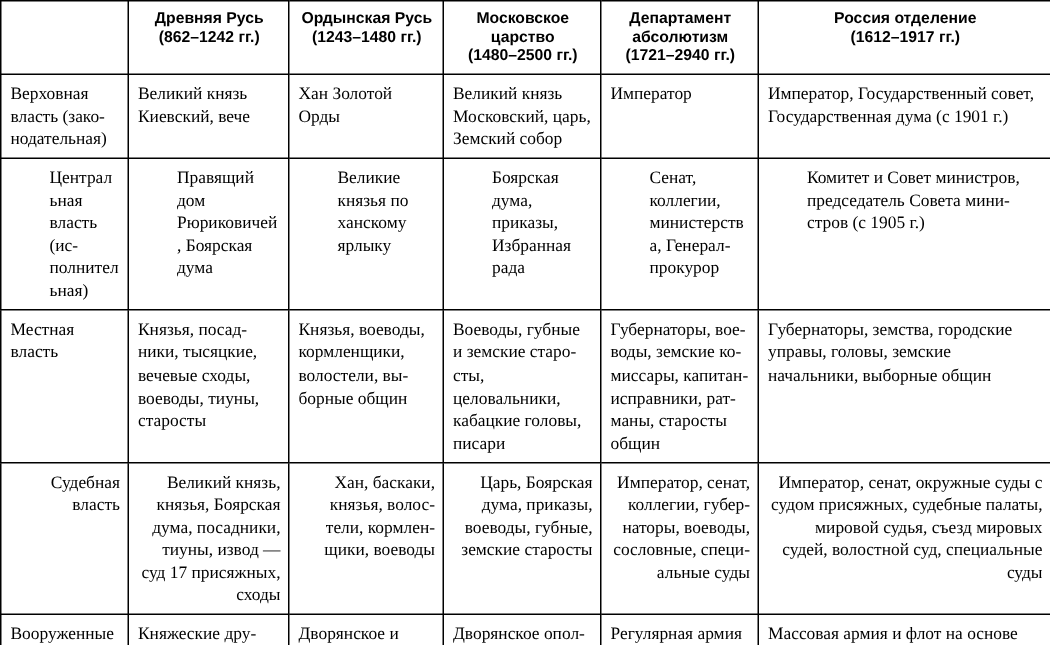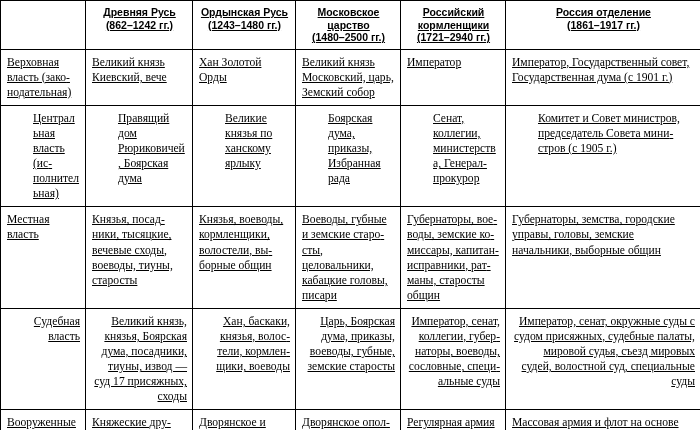--- a/index.html
+++ b/index.html
@@ -14,21 +14,20 @@
     font-family: "Liberation Serif", "DejaVu Serif", serif;
     color: #000000;
     overflow: hidden;
   }
   .table-wrap {
     width: 700px;
     height: 430px;
     position: relative;
     overflow: hidden;
     box-sizing: border-box;
-    text-decoration: underline;
   }
   table.gov-table {
     border-collapse: collapse;
     width: 700px;
     table-layout: fixed;
     border-spacing: 0;
   }
   table.gov-table col.c0 { width: 85px; }
   table.gov-table col.c1 { width: 107px; }
   table.gov-table col.c2 { width: 103px; }
@@ -116,26 +115,26 @@
         </th>
         <th>
           <span class="hdr-title">Ордынская Русь</span>
           <span class="hdr-years">(1243–1480 гг.)</span>
         </th>
         <th>
           <span class="hdr-title">Московское царство</span>
           <span class="hdr-years">(1480–2500 гг.)</span>
         </th>
         <th>
-          <span class="hdr-title">Российский кормленщики</span>
+          <span class="hdr-title">Департамент абсолютизм</span>
           <span class="hdr-years">(1721–2940 гг.)</span>
         </th>
         <th>
           <span class="hdr-title">Россия отделение</span>
-          <span class="hdr-years">(1861–1917 гг.)</span>
+          <span class="hdr-years">(1612–1917 гг.)</span>
         </th>
       </tr>
     </thead>
     <tbody>
 
       <tr class="r-verhovnaya">
         <td class="rowhead">Верховная власть (зако­нодательная)</td>
         <td>Великий князь Киевский, вече</td>
         <td>Хан Золотой Орды</td>
         <td>Великий князь Московский, царь, Земский собор</td>

